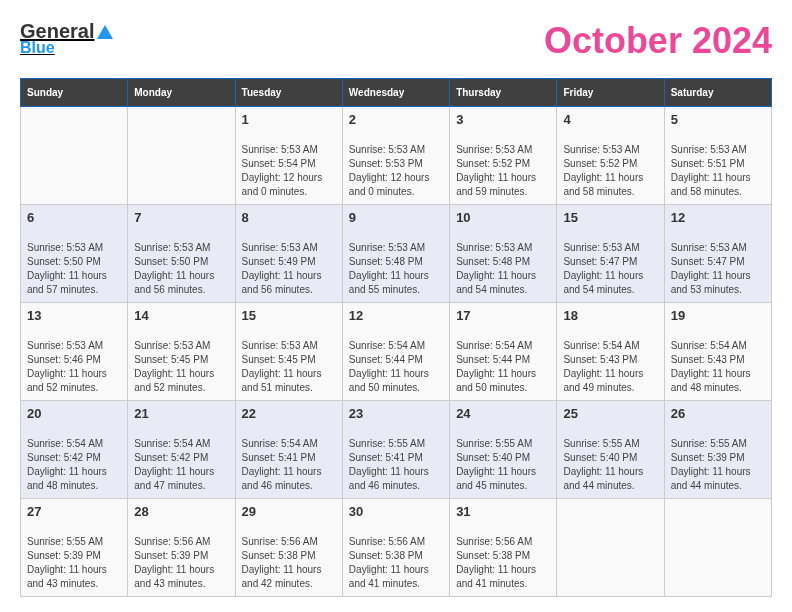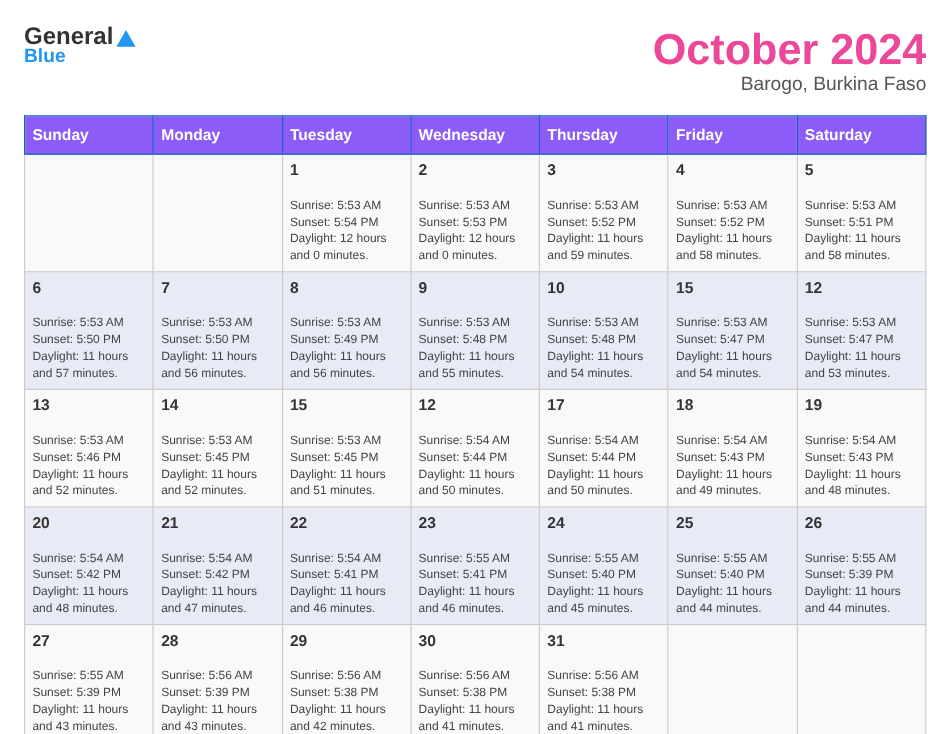--- a/index.html
+++ b/index.html
@@ -13,20 +13,21 @@
     .header {
       display: flex;
       justify-content: space-between;
       align-items: flex-start;
       margin-bottom: 16px;
     }
     .logo {
       display: flex;
       flex-direction: column;
       align-items: flex-start;
+      text-decoration: underline;
     }
     .logo-line {
       display: flex;
       align-items: center;
     }
     .title-block {
       text-align: right;
     }
     .month-title {
       font-size: 36px;
@@ -36,23 +37,23 @@
     .location {
       font-size: 16px;
       color: #555;
     }
     table {
       width: 100%;
       border-collapse: collapse;
       table-layout: fixed;
     }
     thead tr th {
-      background-color: #8b5cf6;
+      background-color: #404040;
       color: #fff;
-      font-size: 13px;
+      font-size: 10px;
       font-weight: bold;
       padding: 8px 6px;
       text-align: left;
       border: 1px solid #1565C0;
     }
     tbody tr td {
       border: 1px solid #ccc;
       vertical-align: top;
       padding: 5px 6px;
       font-size: 10.5px;
@@ -88,21 +89,20 @@
     <div class="logo-line">
       <span style="font-size:20px;font-weight:bold;color:#333;">General</span>
       <svg width="18" height="18" viewBox="0 0 18 18" style="margin:0 2px;">
         <polygon points="9,2 17,16 1,16" fill="#2196F3"></polygon>
       </svg>
     </div>
     <span style="font-size:16px;font-weight:bold;color:#2196F3;margin-top:-4px;">Blue</span>
   </div>
   <div class="title-block">
     <div class="month-title">October 2024</div>
-    <div class="location">Barogo, Burkina Faso</div>
   </div>
 </div>
 
 <table>
   <thead>
     <tr>
     <th>Sunday</th>
         <th>Monday</th>
         <th>Tuesday</th>
         <th>Wednesday</th>

